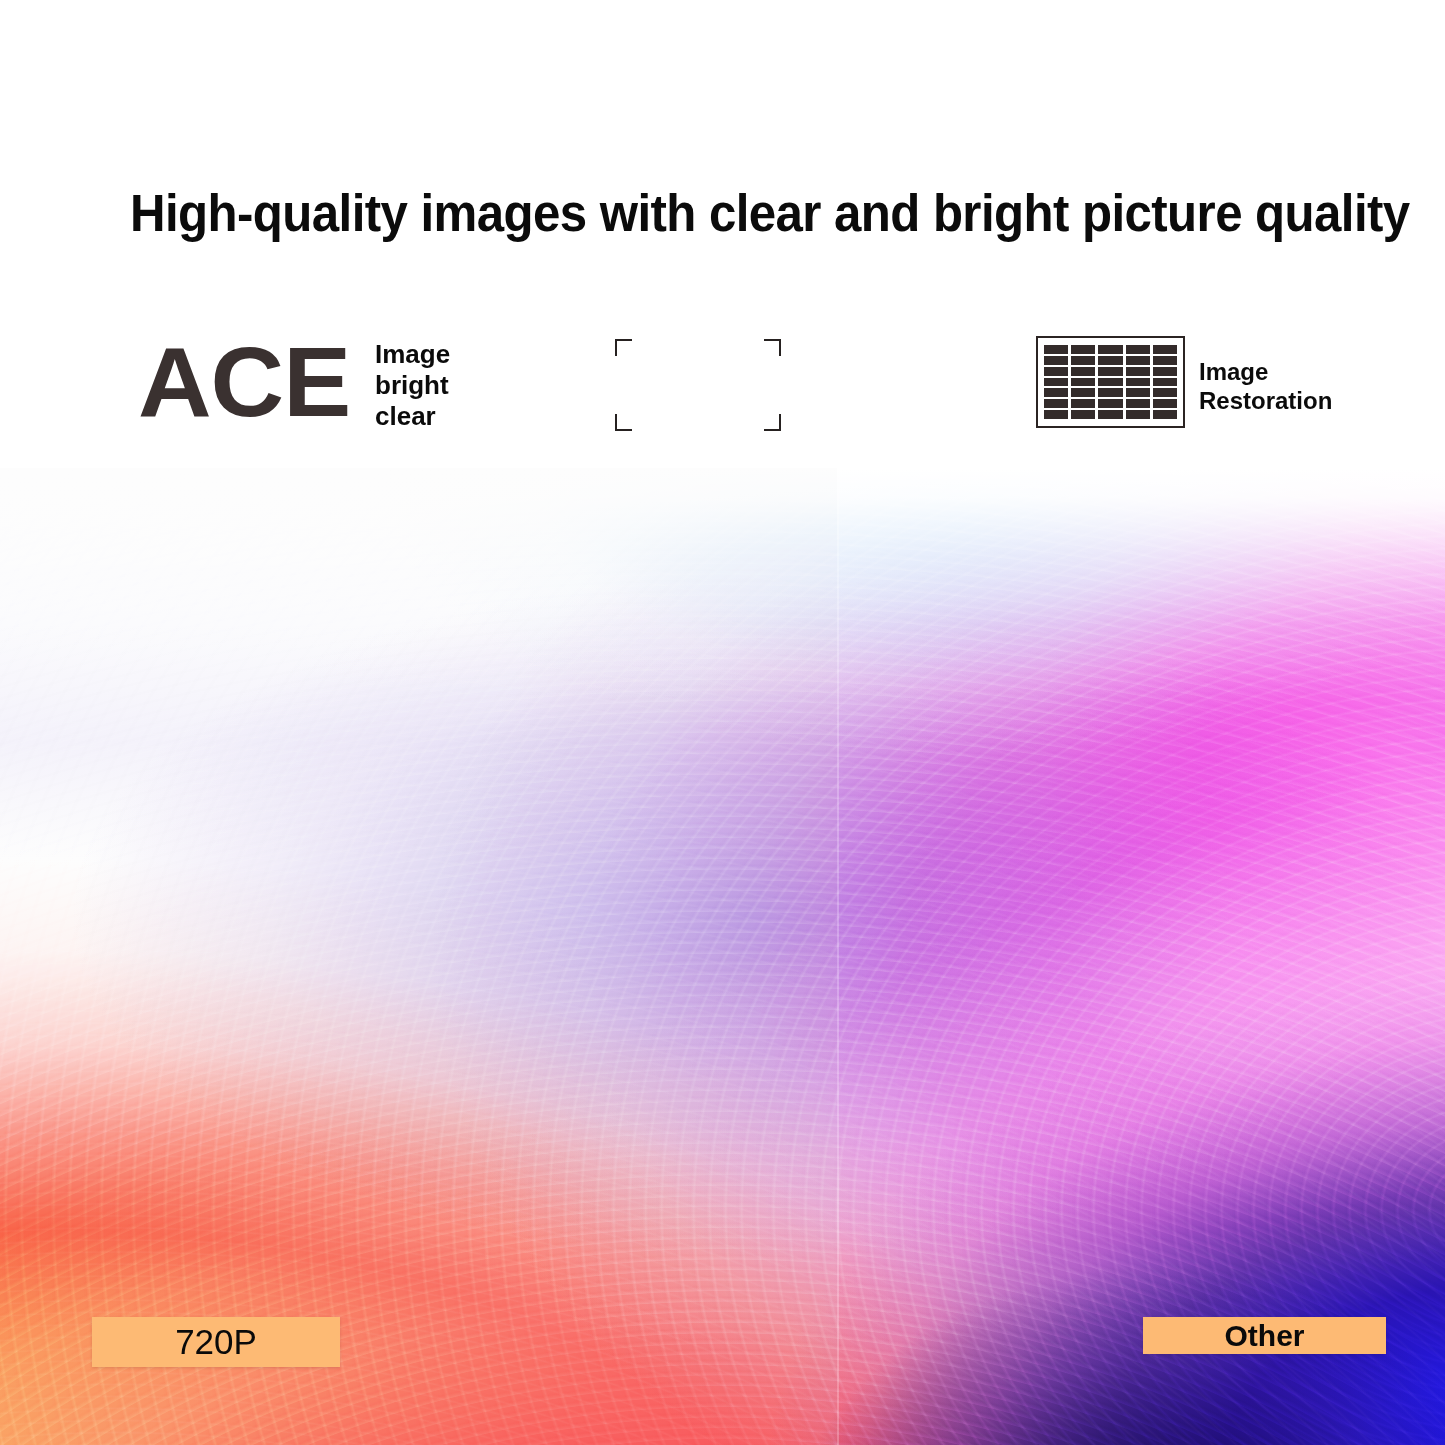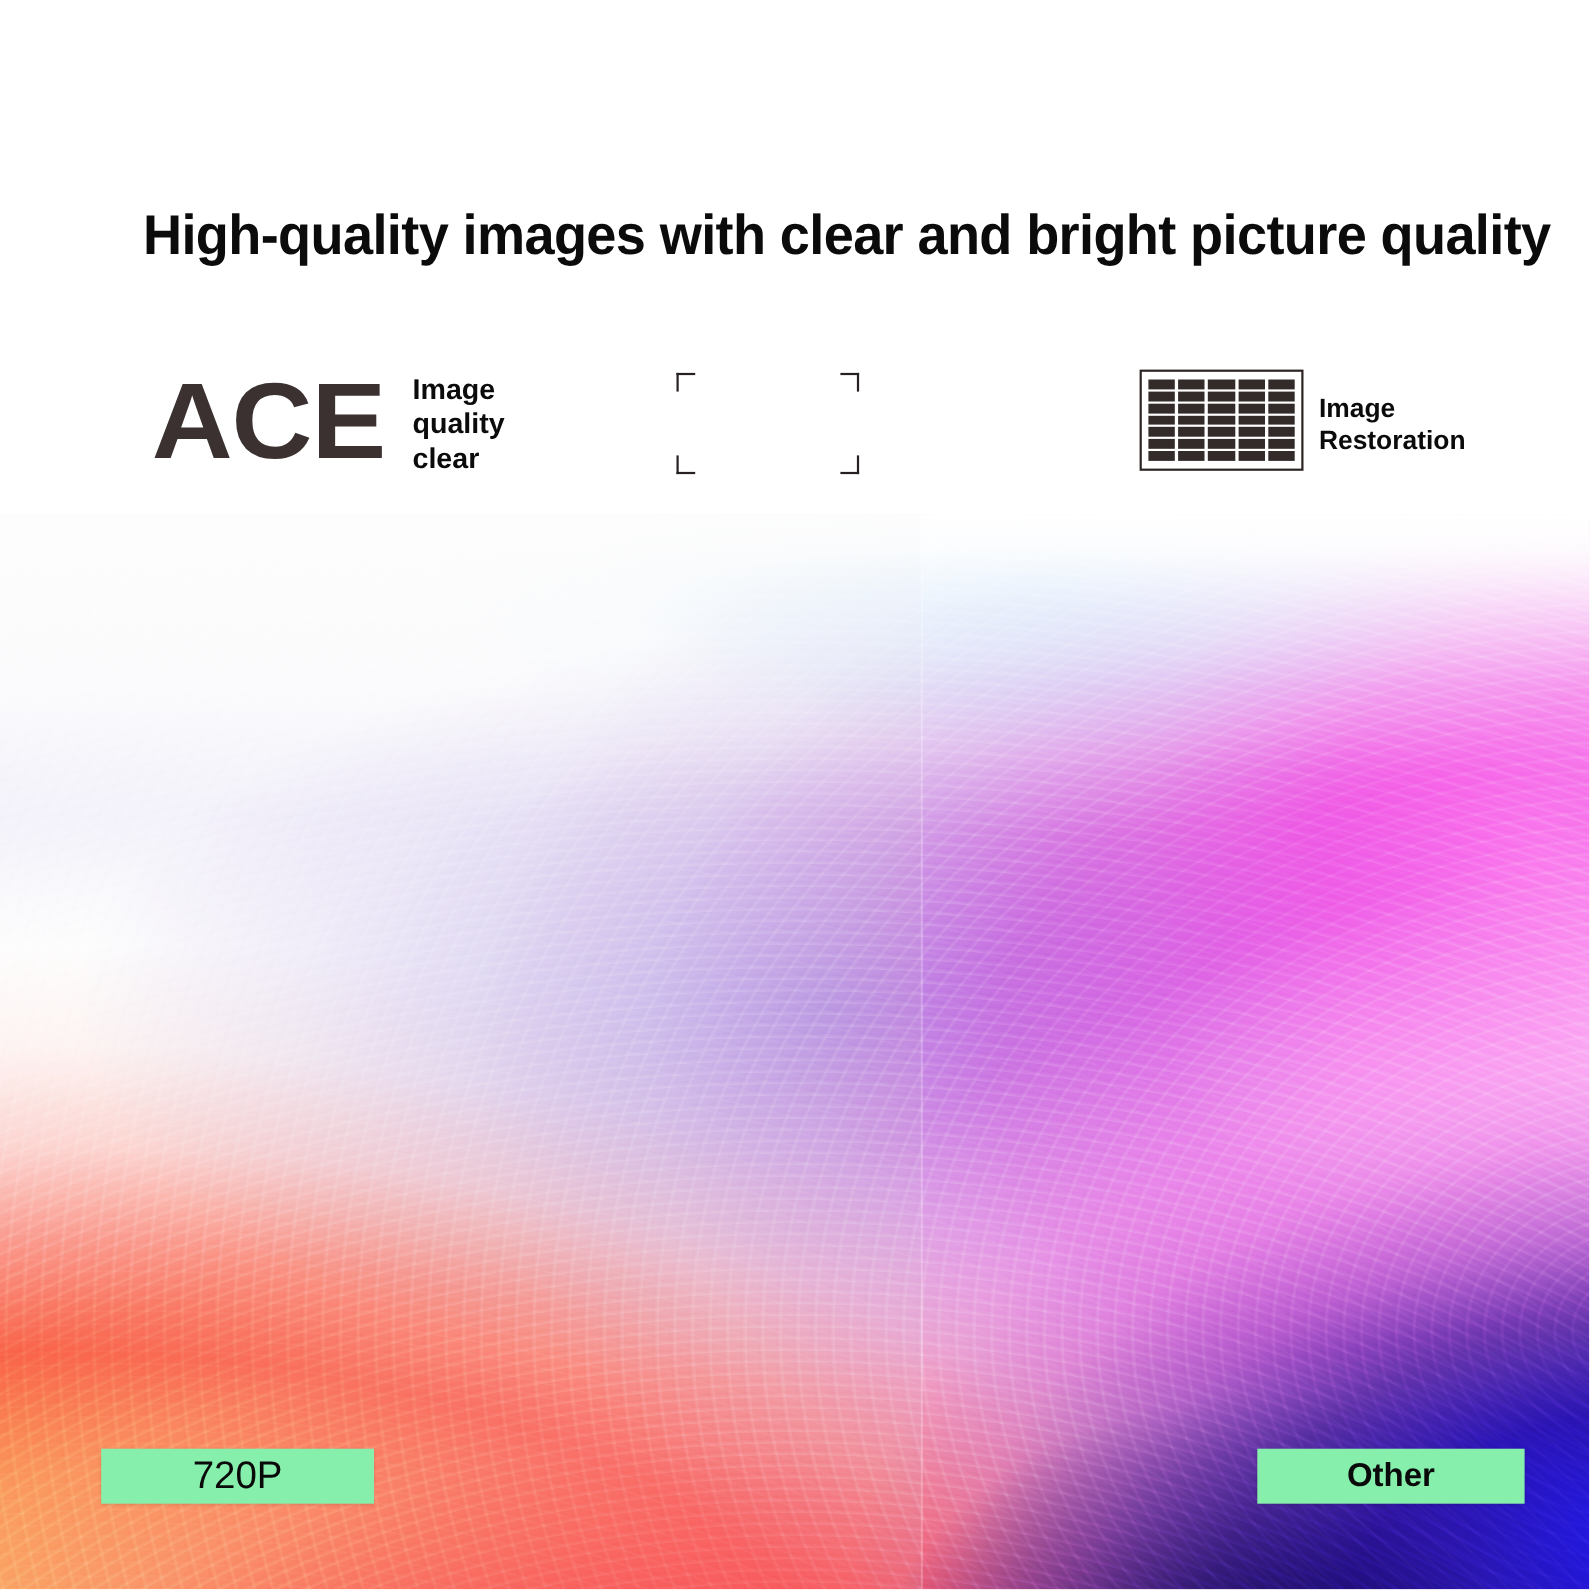--- a/index.html
+++ b/index.html
@@ -306,59 +306,59 @@
     left: 837px;
     top: 0;
     width: 2px;
     height: 100%;
     background: rgba(255,255,255,0.26);
   }
 
   
   .chip {
     position: absolute;
-    background: #86efac;
+    background: #fdba74;
     display: flex;
     align-items: center;
     justify-content: center;
     color: #0a0a0a;
     box-shadow: 0 1px 3px rgba(0,0,0,0.12);
     text-align: right;
   }
   #chip-left {
     left: 92px;
     top: 1317px;
     width: 248px;
     height: 50px;
     font-size: 35px;
     font-weight: 400;
   }
   #chip-right {
     left: 1143px;
     top: 1317px;
     width: 243px;
-    height: 50px;
+    height: 37px;
     font-size: 30px;
     font-weight: 700;
   }
 </style>
 </head>
 <body>
 
 <div id="page">
 
   <div id="headline">High-quality images with clear and bright picture quality</div>
 
   <div id="feature-strip">
 
     <div class="feature" id="feature-ace">
       <div id="ace-word">ACE</div>
       <div id="ace-sub">
         <div>Image</div>
-        <div>quality</div>
+        <div>bright</div>
         <div>clear</div>
       </div>
     </div>
 
     <div class="feature" id="feature-sharpness">
       <div id="bracket-icon">
         <span class="bracket tl"></span>
         <span class="bracket tr"></span>
         <span class="bracket bl"></span>
         <span class="bracket br"></span>

